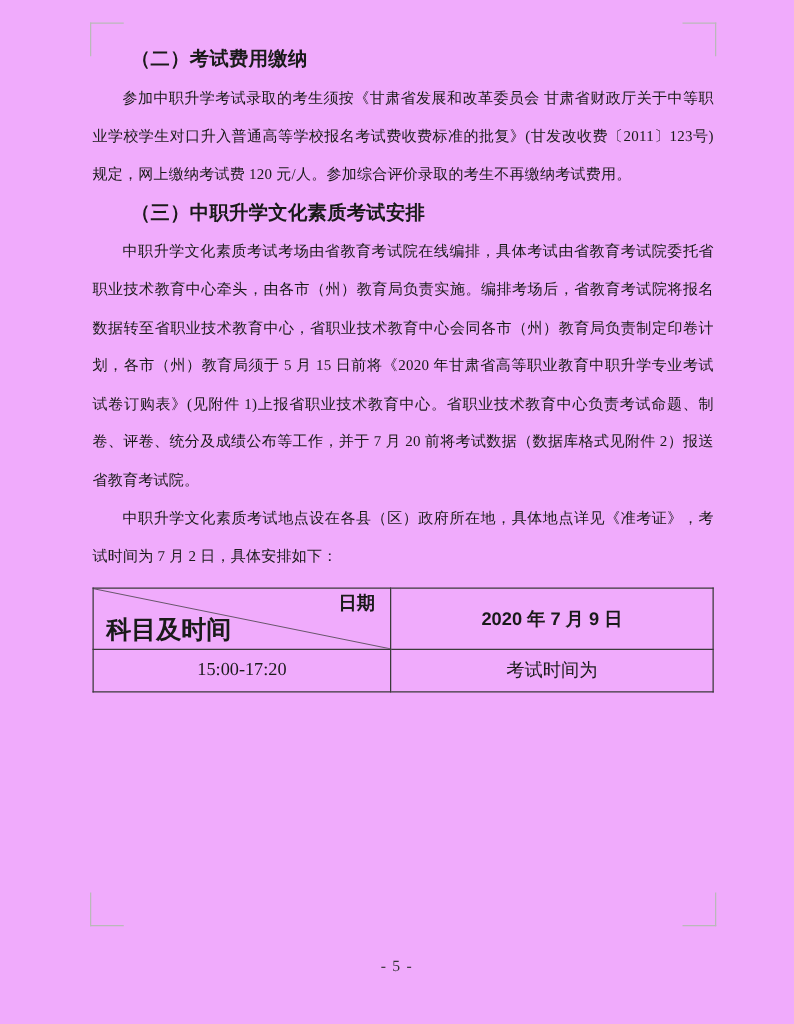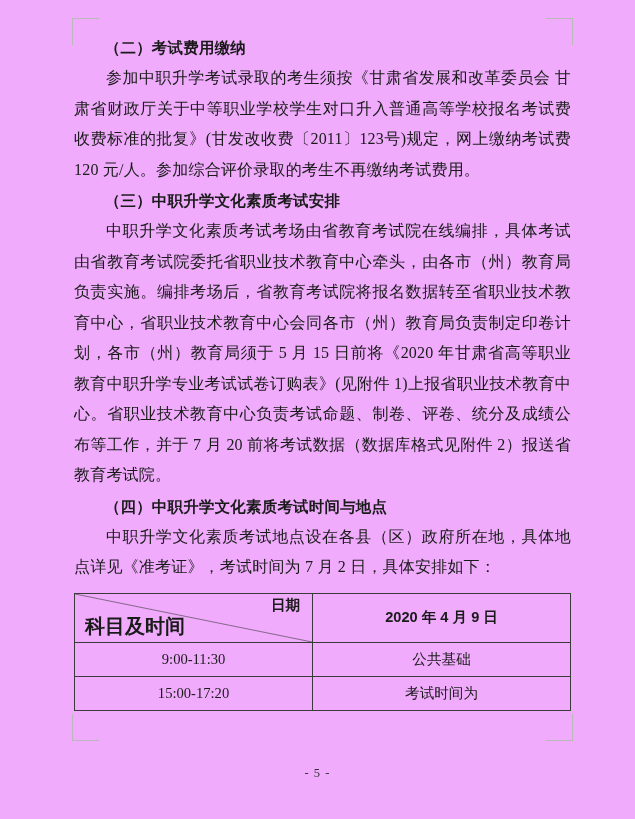--- a/index.html
+++ b/index.html
@@ -34,21 +34,21 @@
 
   .content {
     position: absolute;
     left: 74px;
     right: 64px;
     top: 32px;
   }
 
   p.para {
     margin: 0 0 0 0;
-    font-size: 16px;
+    font-size: 12px;
     line-height: 30.5px;
     text-align: justify;
     text-justify: inter-ideograph;
     letter-spacing: 0.2px;
     text-indent: 2em;
   }
 
   p.heading {
     margin: 0;
     font-size: 15.4px;
@@ -134,42 +134,37 @@
   <div class="mark mark-br"></div>
 
   <div class="content">
 
     <p class="heading">（二）考试费用缴纳</p>
     <p class="para">参加中职升学考试录取的考生须按《甘肃省发展和改革委员会 甘肃省财政厅关于中等职业学校学生对口升入普通高等学校报名考试费收费标准的批复》(甘发改收费〔2011〕123号)规定，网上缴纳考试费 120 元/人。参加综合评价录取的考生不再缴纳考试费用。</p>
 
     <p class="heading">（三）中职升学文化素质考试安排</p>
     <p class="para">中职升学文化素质考试考场由省教育考试院在线编排，具体考试由省教育考试院委托省职业技术教育中心牵头，由各市（州）教育局负责实施。编排考场后，省教育考试院将报名数据转至省职业技术教育中心，省职业技术教育中心会同各市（州）教育局负责制定印卷计划，各市（州）教育局须于 5 月 15 日前将《2020 年甘肃省高等职业教育中职升学专业考试试卷订购表》(见附件 1)上报省职业技术教育中心。省职业技术教育中心负责考试命题、制卷、评卷、统分及成绩公布等工作，并于 7 月 20 前将考试数据（数据库格式见附件 2）报送省教育考试院。</p>
 
-    <p class="heading">（四）中职升学文化素质考试时间与地点</p>
     <p class="para">中职升学文化素质考试地点设在各县（区）政府所在地，具体地点详见《准考证》，考试时间为 7 月 2 日，具体安排如下：</p>
 
     <table class="schedule">
       <colgroup>
         <col style="width:48%">
         <col style="width:52%">
       </colgroup>
       <tbody>
         <tr>
           <td class="corner-cell">
             <svg class="diag" viewBox="0 0 100 100" preserveAspectRatio="none">
               <line x1="0" y1="0" x2="100" y2="100" stroke="#3a3a3a" stroke-width="0.6" vector-effect="non-scaling-stroke"></line>
             </svg>
             <span class="lbl-top">日期</span>
             <span class="lbl-bottom">科目及时间</span>
           </td>
-          <td class="hdr-date">2020 年 4 月 9 日</td>
-        </tr>
-        <tr>
-          <td class="cell-time">9:00-11:30</td>
-          <td class="cell-subject">公共基础</td>
+          <td class="hdr-date">2020 年 7 月 9 日</td>
         </tr>
         <tr>
           <td class="cell-time">15:00-17:20</td>
           <td class="cell-subject">考试时间为</td>
         </tr>
       </tbody>
     </table>
 
   </div>
 

